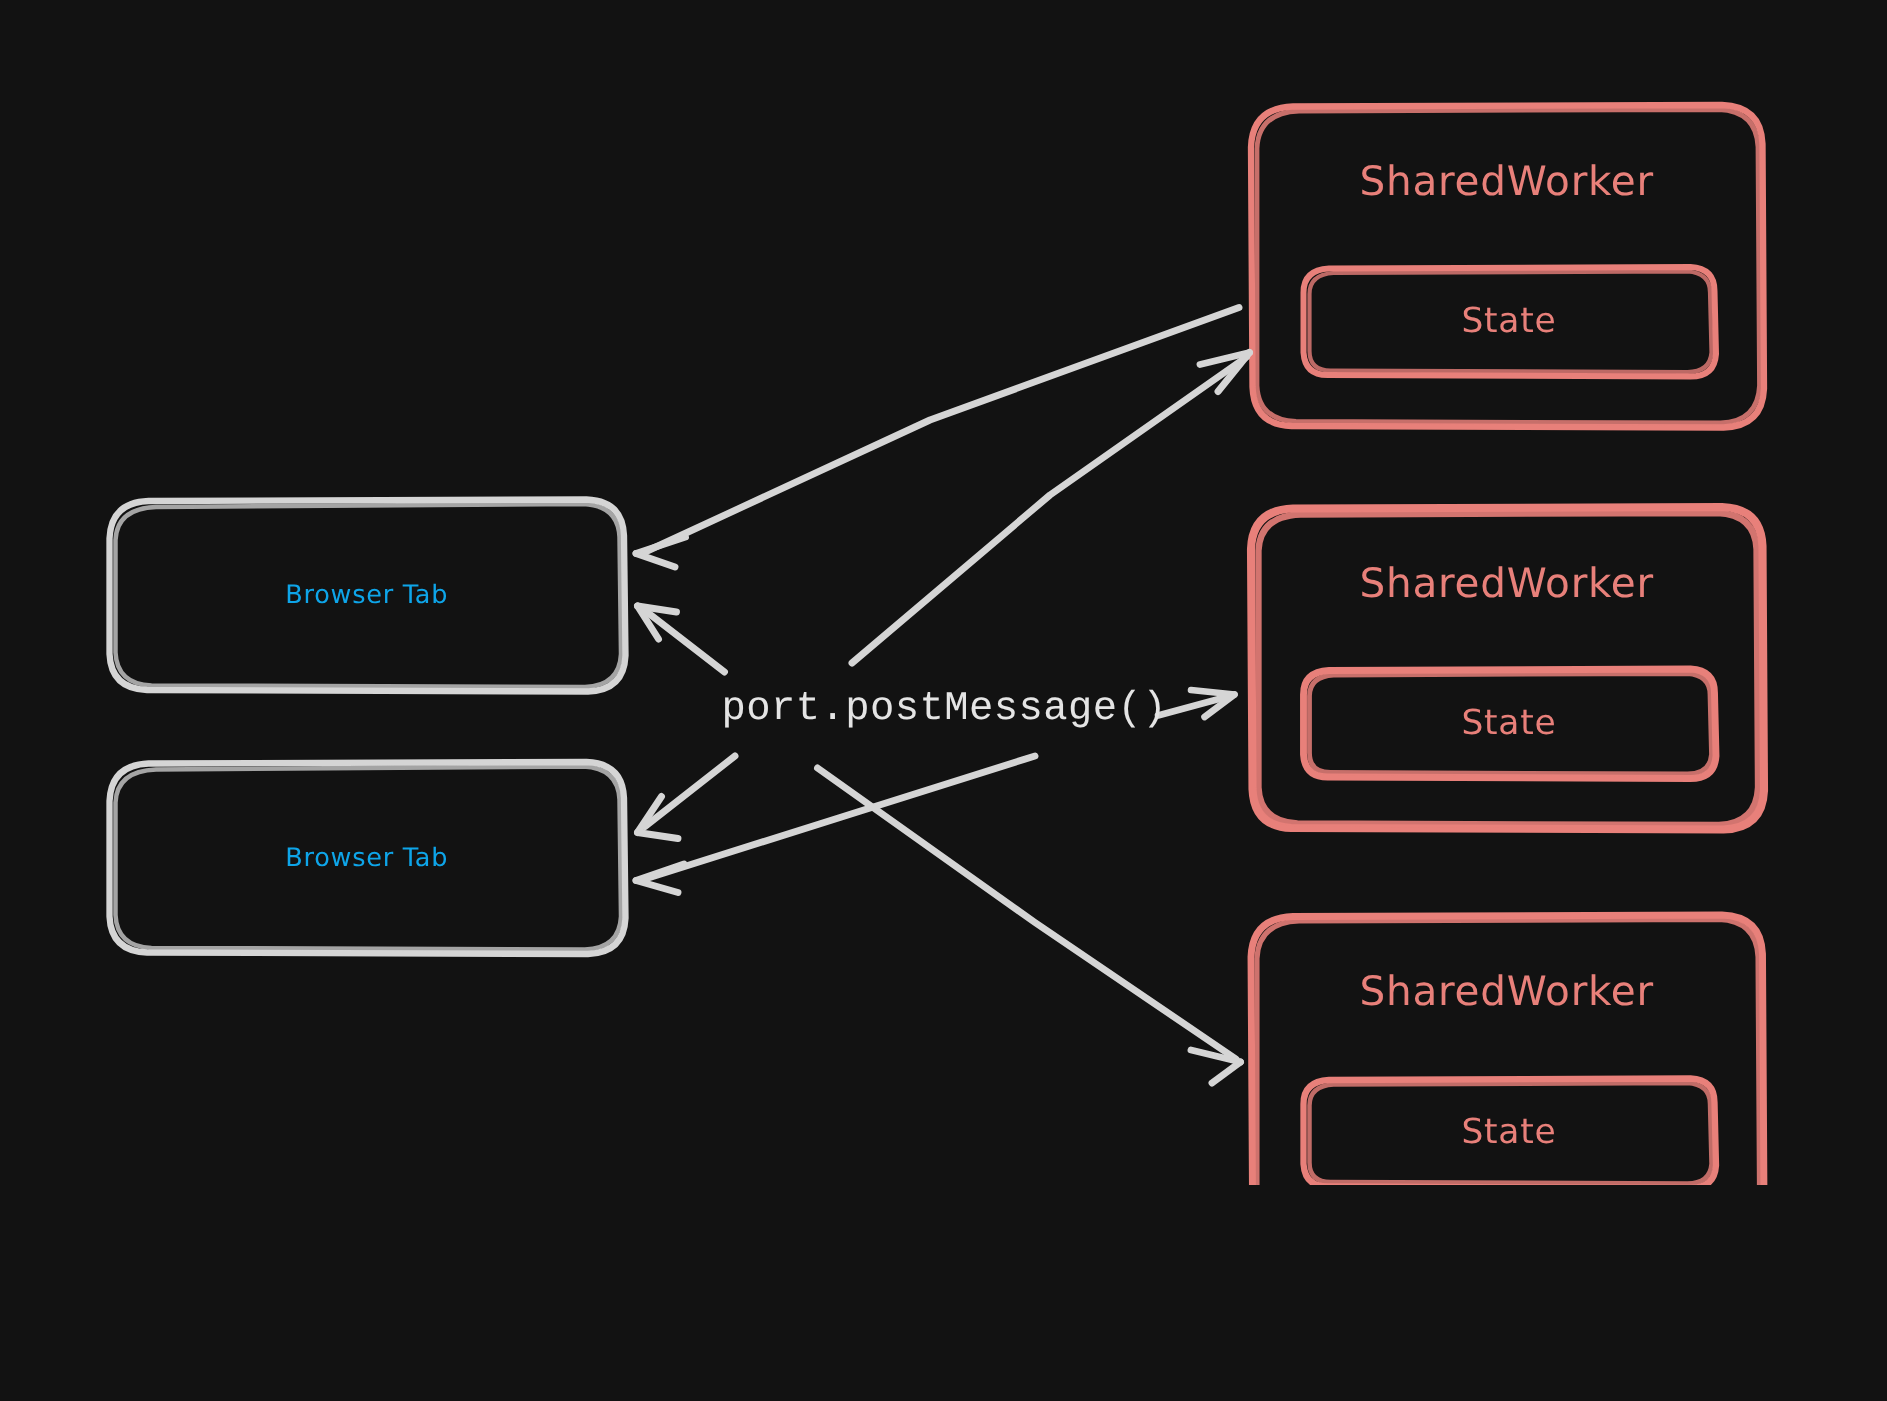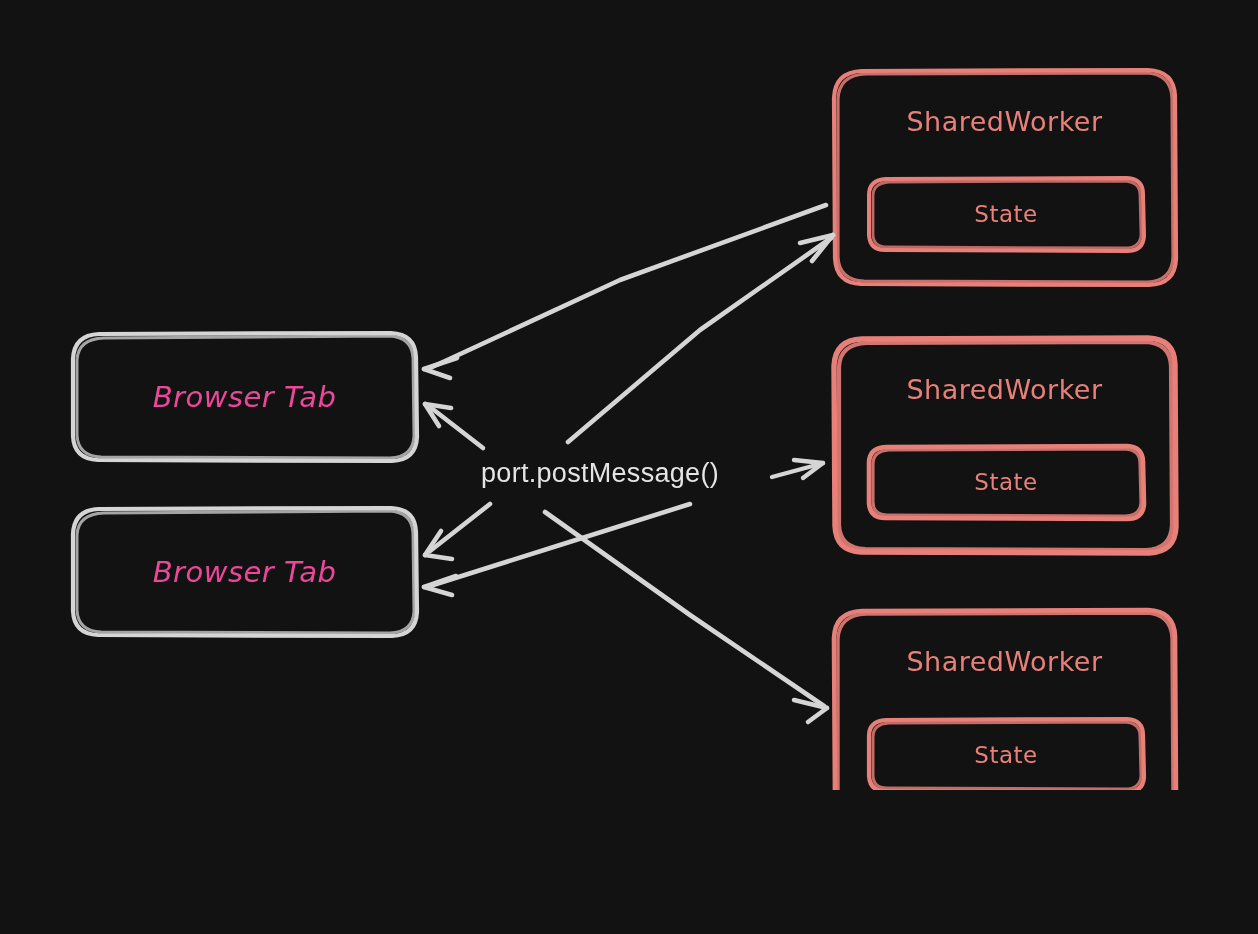--- a/index.html
+++ b/index.html
@@ -38,30 +38,29 @@
   }
   .worker-title {
     font-size: 27px;
     color: #e8807a;
   }
   .state-title {
     font-size: 23px;
     color: #e8807a;
   }
   .tab-title {
-    font-size: 29px;
-    color: #ec4899;
-    font-style: italic;
+    font-size: 17px;
+    color: #0ea5e9;
   }
   .edge-label {
     position: absolute;
     font-size: 27px;
     color: #e4e4e4;
     white-space: nowrap;
-    font-family: Liberation Sans, sans-serif;
+    font-family: Liberation Mono, monospace;
     letter-spacing: 0.3px;
   }
 </style>
 </head>
 <body>
 
 <div id="canvas">
 
   <svg id="sketch" viewBox="0 0 1258 934" xmlns="http://www.w3.org/2000/svg">
     <defs>

